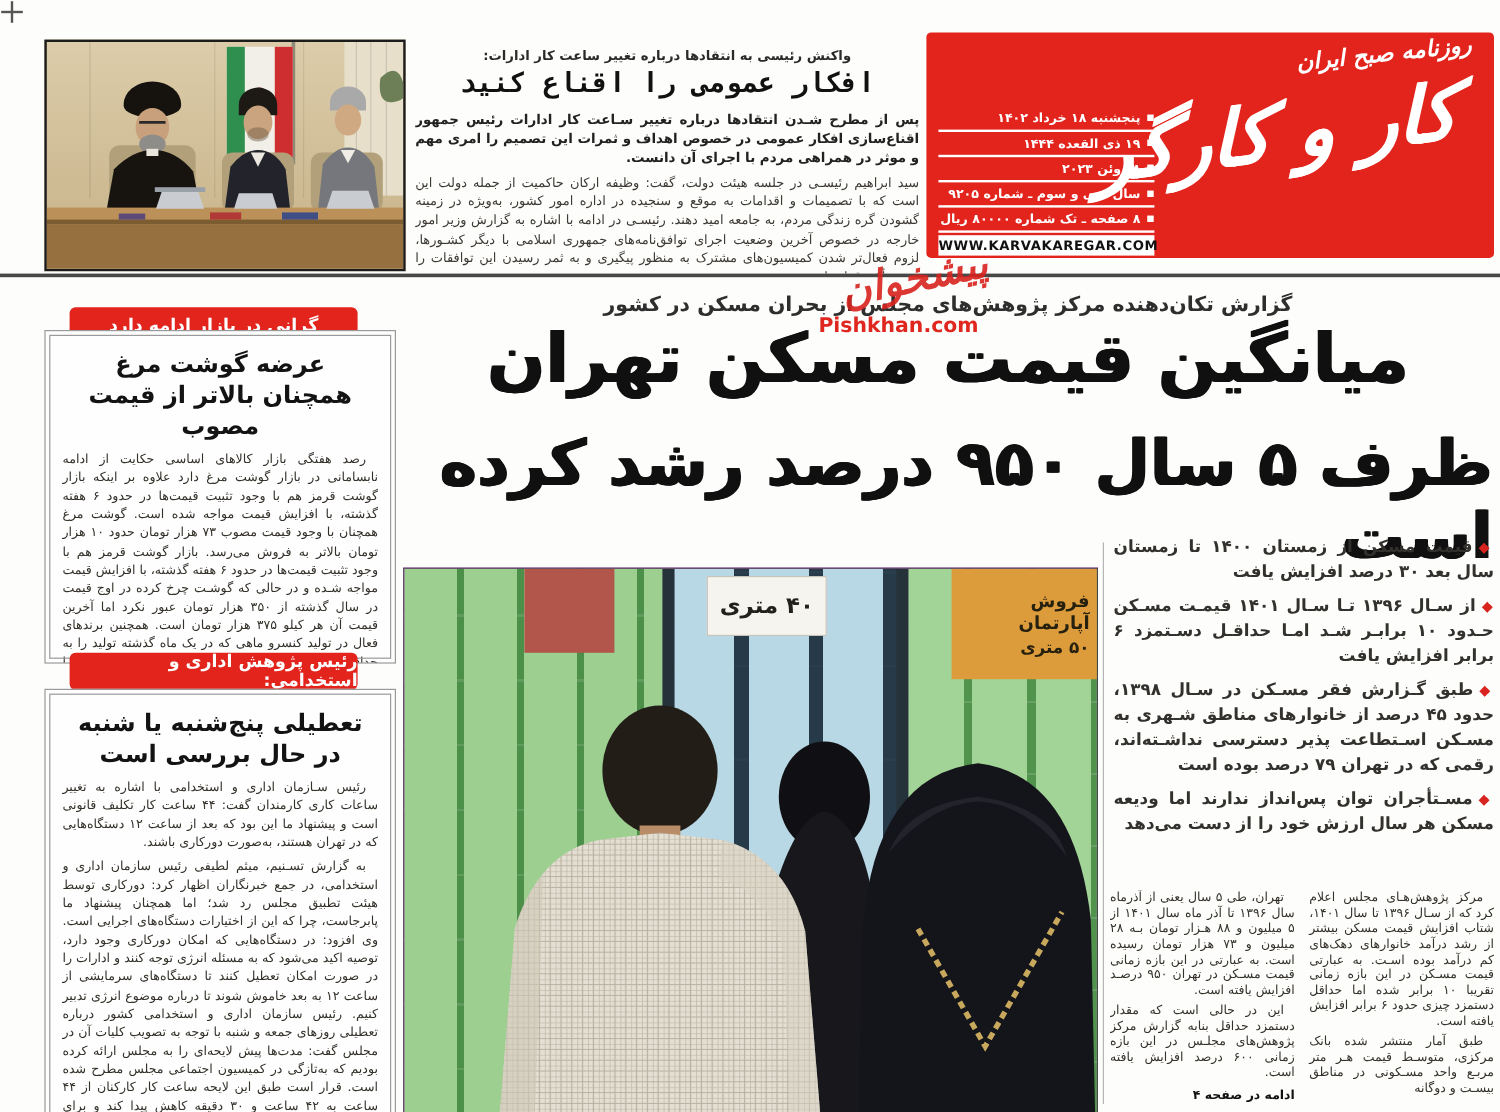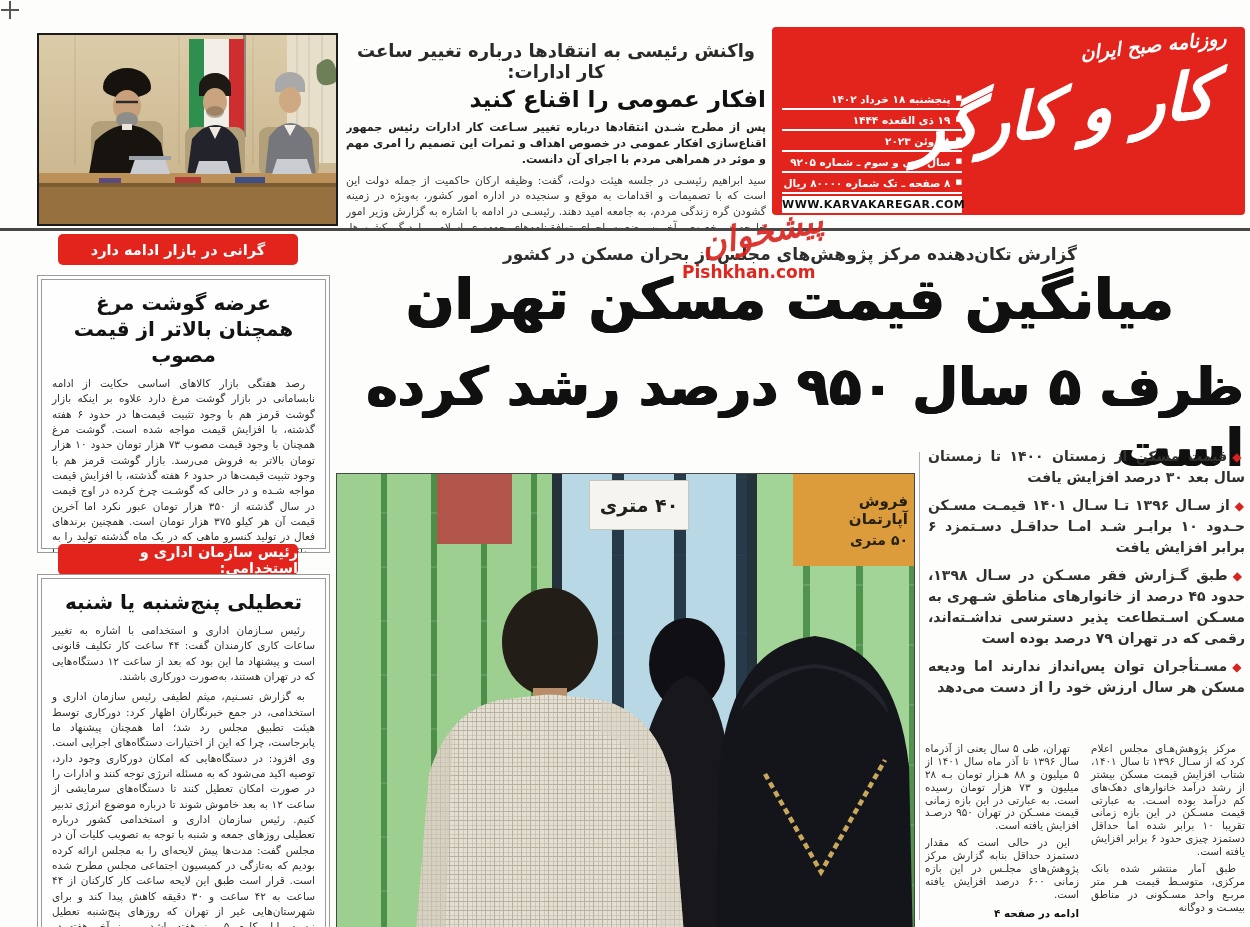--- a/index.html
+++ b/index.html
@@ -10,42 +10,42 @@
   .crosshair{position:absolute;left:1px;top:1px;width:18px;height:18px;}
   .crosshair:before,.crosshair:after{content:"";position:absolute;background:#555;}
   .crosshair:before{left:8px;top:0;width:2px;height:18px;}
   .crosshair:after{left:0;top:8px;width:18px;height:2px;}
 
   
   .photo1{position:absolute;left:37px;top:33px;width:301px;height:193px;border:2px solid #1c1c1c;background:#cdbb95;}
   .photo1 svg{display:block;width:100%;height:100%;}
 
   .top-article{position:absolute;left:346px;top:40px;width:420px;height:188px;direction:rtl;overflow:hidden;}
-  .top-article .kicker{font-size:18px;font-weight:bold;text-align:center;color:#2a2a2a;margin:0 0 4px;}
-  .top-article .headline{font-size:23px;font-weight:bold;color:#111;margin:0 0 8px;}
+  .top-article .kicker{font-size:11px;font-weight:bold;text-align:center;color:#2a2a2a;margin:0 0 4px;}
+  .top-article .headline{font-size:23px;font-weight:bold;text-align:center;color:#111;margin:0 0 8px;font-family:Liberation Mono, monospace;}
   .top-article .lede{font-size:11.2px;font-weight:bold;line-height:1.45;text-align:justify;margin:0 0 4px;color:#222;}
   .top-article .body{font-size:10.8px;line-height:1.45;text-align:justify;margin:0;color:#3d3a36;}
 
   .masthead{position:absolute;left:772px;top:27px;width:473px;height:188px;background:#e2241d;border-radius:4px;direction:rtl;}
   .mh-tagline{position:absolute;top:7px;right:18px;color:#fff;font-size:19px;font-weight:bold;font-style:italic;transform:rotate(-6deg);}
   .mh-title{position:absolute;top:48px;right:30px;width:300px;color:#fff;font-size:64px;font-weight:bold;font-style:italic;
             text-align:center;transform:rotate(-7deg) skewX(-6deg);text-shadow:1px 0 #fff;white-space:nowrap;}
   .mh-dates{position:absolute;left:10px;top:62px;width:180px;}
   .mh-date-row{display:flex;align-items:center;gap:5px;border-bottom:2px solid #ffffff;
                color:#fff;font-size:10.5px;font-weight:bold;height:21px;justify-content:flex-start;}
   .mh-sq{font-size:7px;line-height:1;}
   .mh-site{position:absolute;left:10px;top:169px;width:180px;background:#fff;color:#111;
            font-size:11px;font-weight:bold;text-align:center;padding:2px 0;letter-spacing:.5px;direction:ltr;}
 
   .page-rule{position:absolute;left:0;top:228px;width:1250px;height:3px;background:#474747;}
 
   
   .tagbox{position:absolute;width:240px;height:31px;background:#e2241d;border-radius:5px;color:#fff;
           font-size:14.5px;font-weight:bold;display:flex;align-items:center;justify-content:center;direction:rtl;}
-  .tag1{left:58px;top:234px;}
+  .tag1{left:58px;top:256px;}
   .tag2{left:58px;top:544px;}
   .dbox{position:absolute;left:37px;width:293px;border:1px solid #9a9a9a;background:#fefefe;overflow:hidden;direction:rtl;}
   .dbox:before{content:"";position:absolute;inset:3px;border:1px solid #9a9a9a;pointer-events:none;}
   .box1{top:275px;height:278px;}
   .box2{top:574px;height:401px;}
   .dbox .hl{font-size:20px;font-weight:bold;text-align:center;line-height:1.3;margin:14px 14px 8px;color:#131313;}
   .dbox p{font-size:10.5px;line-height:1.46;text-align:justify;margin:0 14px 5px;color:#333029;text-indent:10px;}
 
   
   .lead-kicker{position:absolute;left:336px;top:244px;width:908px;text-align:center;direction:rtl;
@@ -191,24 +191,25 @@
 
   <div class="tagbox tag1">گرانی در بازار ادامه دارد</div>
   <div class="dbox box1">
     <div class="hl">
       <span>عرضه گوشت مرغ</span><br>
       <span>همچنان بالاتر از قیمت مصوب</span>
     </div>
     <p>رصد هفتگی بازار کالاهای اساسی حکایت از ادامه نابسامانی در بازار گوشت مرغ دارد علاوه بر اینکه بازار گوشت قرمز هم با وجود تثبیت قیمت‌ها در حدود ۶ هفته گذشته، با افزایش قیمت مواجه شده است. گوشت مرغ همچنان با وجود قیمت مصوب ۷۳ هزار تومان حدود ۱۰ هزار تومان بالاتر به فروش می‌رسد. بازار گوشت قرمز هم با وجود تثبیت قیمت‌ها در حدود ۶ هفته گذشته، با افزایش قیمت مواجه شـده و در حالی که گوشـت چرخ کرده در اوج قیمت در سال گذشته از ۳۵۰ هزار تومان عبور نکرد اما آخرین قیمت آن هر کیلو ۳۷۵ هزار تومان است. همچنین برندهای فعال در تولید کنسرو ماهی که در یک ماه گذشته تولید را به حداقل رسـانده بودند با افزایش قیمت‌ها تولید خـود را افزایش دادند. در حال حاضر تن ماهی بین ۶۹ تا ۸۲ هزار تومان خرید و فروش می‌شود. صنایع لبنی نیز بین ۱۵ تا ۳۰ درصد افزایش قیمت داشته و با بالا رفتن قیمت‌ها محصولات با حجم زیادی وارد شبکه توزیع شدند.</p>
   </div>
 
-  <div class="tagbox tag2">رئیس سازمان اداری و استخدامی:</div>
+  <div class="tagbox tag2">رئیس پژوهش اداری و استخدامی:</div>
   <div class="dbox box2">
     <div class="hl">
       <span>تعطیلی پنج‌شنبه یا شنبه</span><br>
+      <span>در حال بررسی است</span>
     </div>
     <p>رئیس سـازمان اداری و استخدامی با اشاره به تغییر ساعات کاری کارمندان گفت: ۴۴ ساعت کار تکلیف قانونی است و پیشنهاد ما این بود که بعد از ساعت ۱۲ دستگاه‌هایی که در تهران هستند، به‌صورت دورکاری باشند.</p>
     <p>به گزارش تسـنیم، میثم لطیفی رئیس سازمان اداری و استخدامی، در جمع خبرنگاران اظهار کرد: دورکاری توسط هیئت تطبیق مجلس رد شد؛ اما همچنان پیشنهاد ما پابرجاست، چرا که این از اختیارات دستگاه‌های اجرایی است. وی افزود: در دستگاه‌هایی که امکان دورکاری وجود دارد، توصیه اکید می‌شود که به مسئله انرژی توجه کنند و ادارات را در صورت امکان تعطیل کنند تا دستگاه‌های سرمایشی از ساعت ۱۲ به بعد خاموش شوند تا درباره موضوع انرژی تدبیر کنیم. رئیس سازمان اداری و استخدامی کشور درباره تعطیلی روزهای جمعه و شنبه با توجه به تصویب کلیات آن در مجلس گفت: مدت‌ها پیش لایحه‌ای را به مجلس ارائه کرده بودیم که به‌تازگی در کمیسیون اجتماعی مجلس مطرح شده است. قرار است طبق این لایحه ساعت کار کارکنان از ۴۴ ساعت به ۴۲ ساعت و ۳۰ دقیقه کاهش پیدا کند و برای شهرستان‌هایی غیر از تهران که روزهای پنج‌شنبه تعطیل نیست، ایام کاری ۵ روز هفته باشد و روز آخر هفته در دستگاه‌هایی که امکان دارند تعطیل باشد.</p>
 
   </div>
 
   <div class="lead-kicker">گزارش تکان‌دهنده مرکز پژوهش‌های مجلس از بحران مسکن در کشور</div>
   <div class="watermark">
     <span class="wm-script">پیشخوان</span>
     <span class="wm-url">Pishkhan.com</span>

